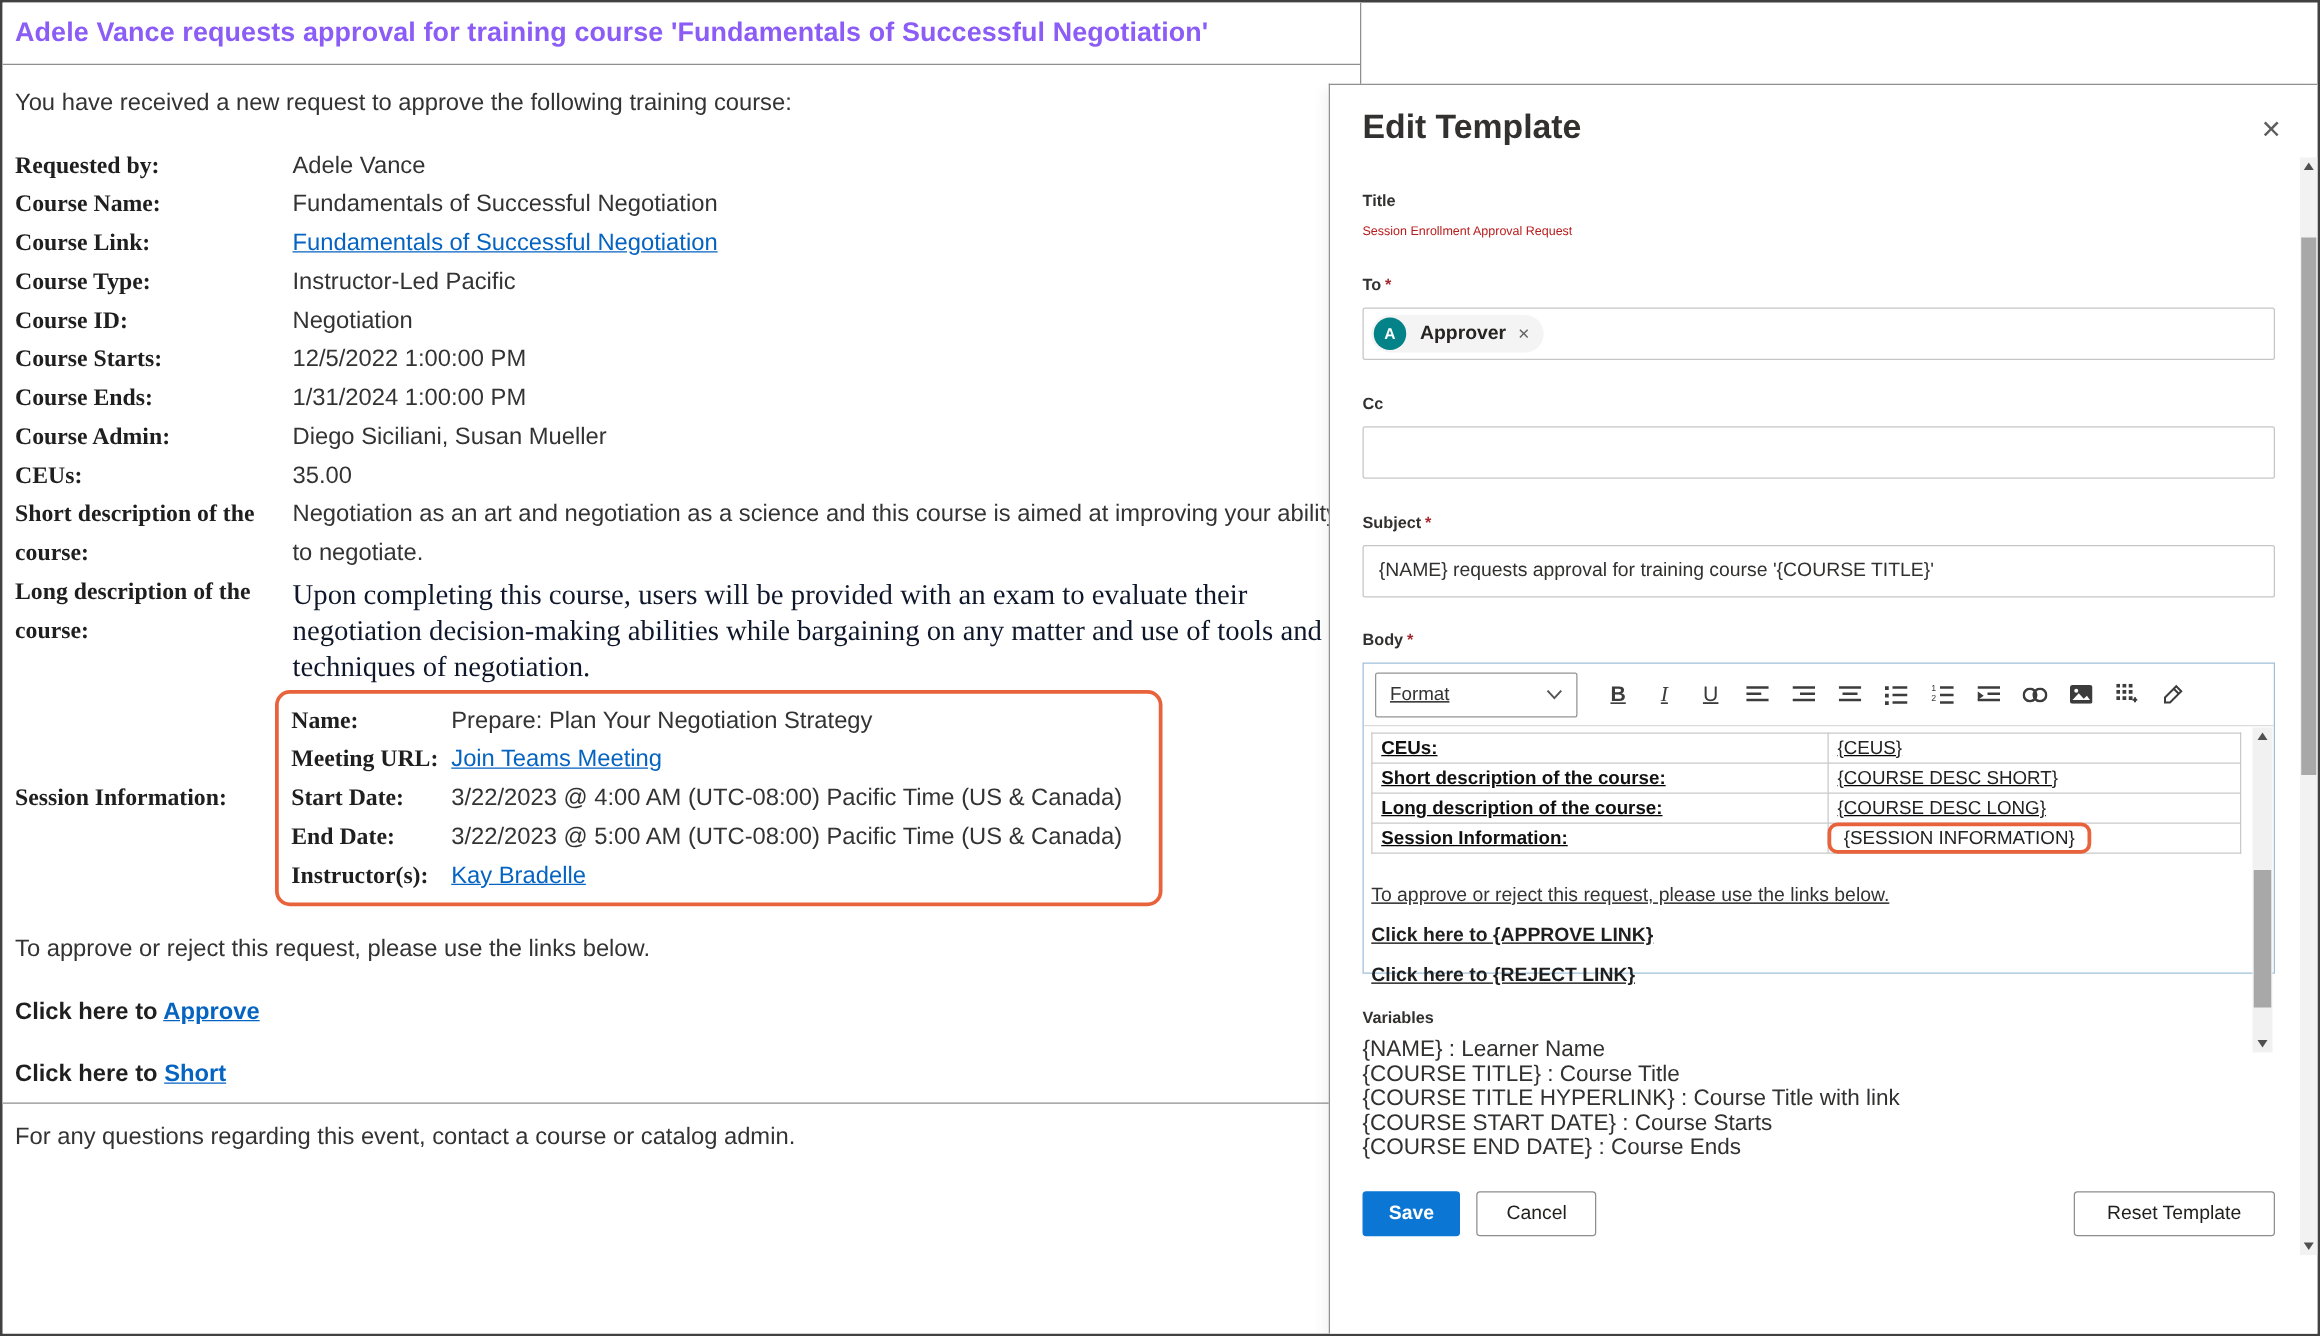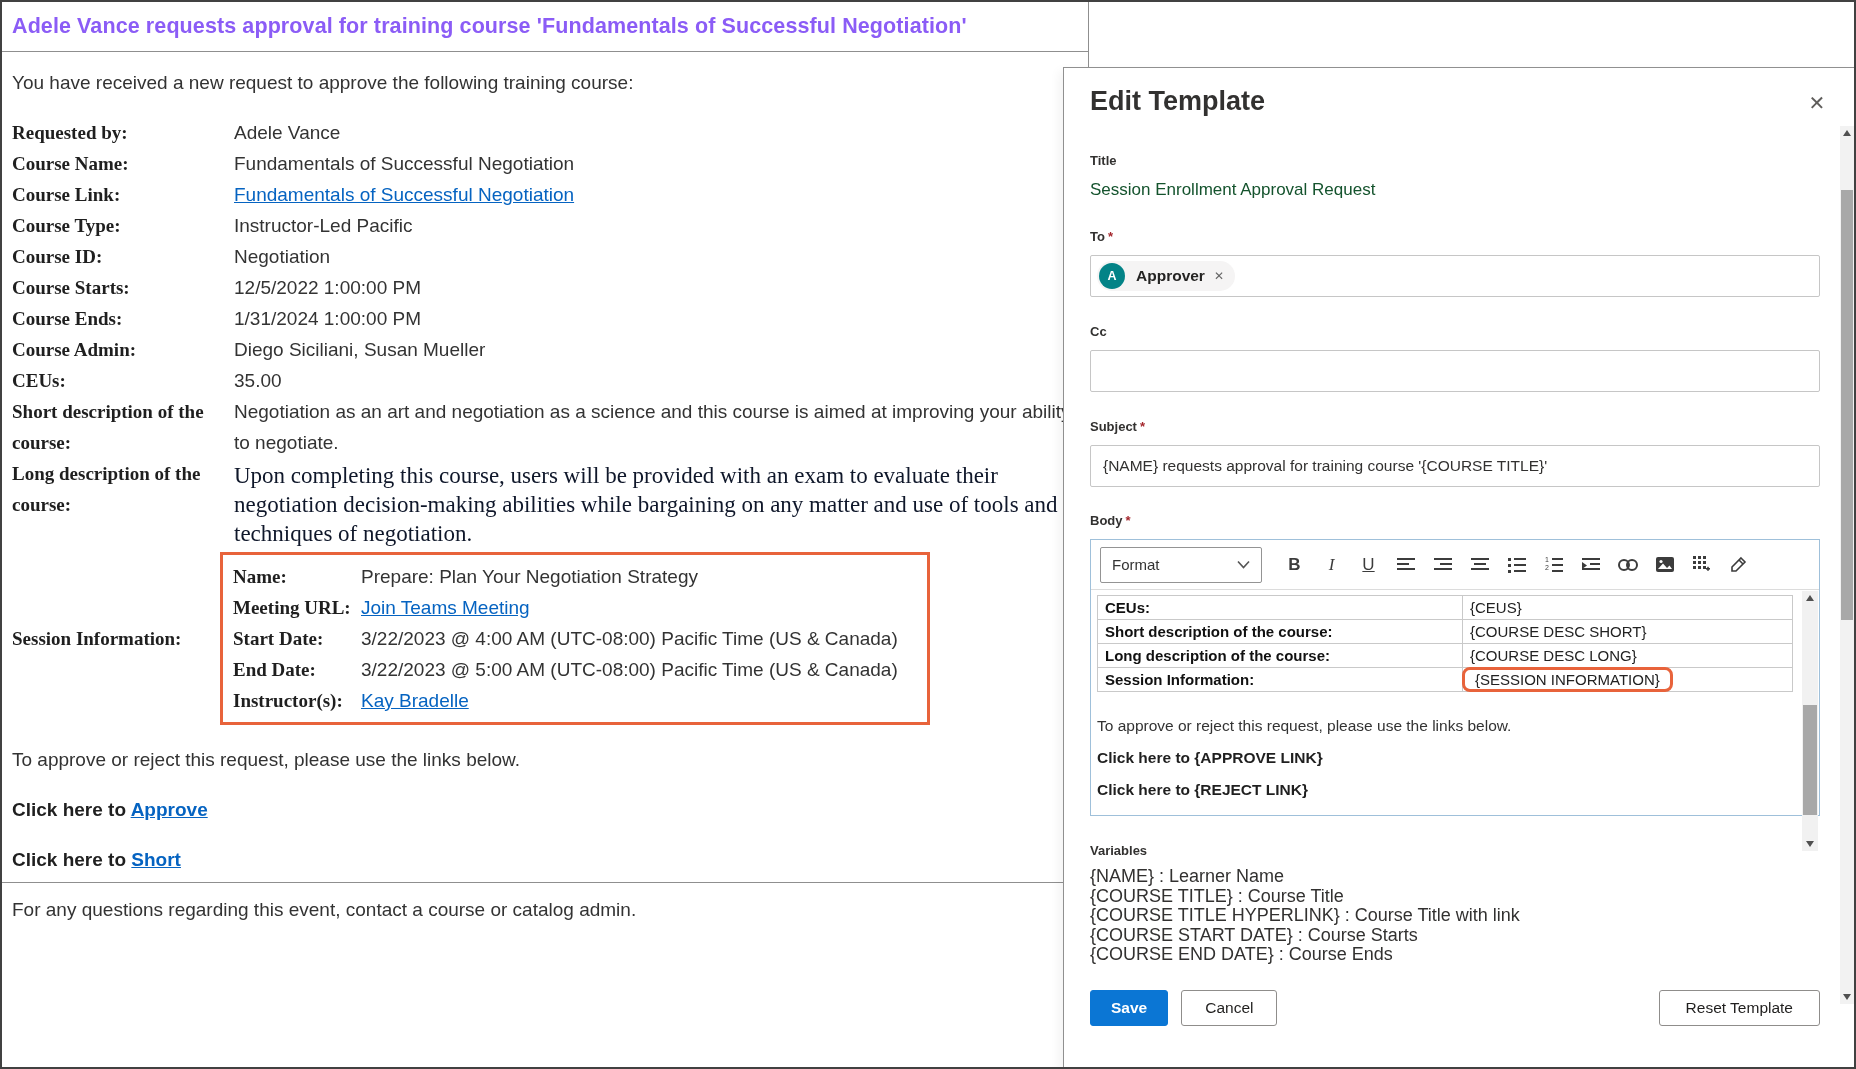--- a/index.html
+++ b/index.html
@@ -13,53 +13,53 @@
   .email-title{font-size:21.5px;font-weight:700;color:#8b5cf6;letter-spacing:.1px;}
   .email-body{padding:10px 14px 0 10px;font-size:19px;color:#333;}
   .intro{margin-top:10px;}
   .fields{margin-top:23px;}
   .frow{display:grid;grid-template-columns:222px 1fr;line-height:31px;}
   .flabel{font-weight:700;color:#1f1f1f;font-family:Liberation Serif, serif;}
   .fvalue{color:#333;}
   .v-link{color:#0563C1;text-decoration:underline;cursor:pointer;}
   .v-serif{font-family:"Liberation Serif",serif;font-size:23px;color:#0f172a;line-height:29px;padding-top:3px;}
   .session-row{display:grid;grid-template-columns:222px 1fr;align-items:center;margin-top:4px;}
-  .session-box{border:3px solid #E8633B;border-radius:0;padding:6px 10px;margin-left:-14px;width:684px;}
+  .session-box{border:3px solid #E8633B;border-radius:12px;padding:6px 10px;margin-left:-14px;width:684px;}
   .srow{display:grid;grid-template-columns:128px 1fr;line-height:31px;}
   .p-note{margin-top:24px;}
   .p-click{margin-top:28px;font-weight:700;color:#1f1f1f;}
   .p-footer{margin-top:28px;}
 
   
   .dialog{position:absolute;left:1061px;top:65px;right:0;bottom:0;background:#fff;
           border-top:1px solid #909090;border-left:1px solid #909090;
           box-shadow:-4px 4px 10px rgba(0,0,0,.05);}
   .dlg-inner{position:absolute;left:26px;top:0;width:730px;}
   .dlg-title{margin-top:18px;font-size:27px;font-weight:600;color:#323130;}
   .dlg-close{position:absolute;right:24px;top:22px;font-size:20px;color:#5f5d5b;cursor:pointer;
              width:26px;height:26px;display:flex;align-items:center;justify-content:center;}
   .lbl{font-size:13px;font-weight:600;color:#323130;}
   .req{color:#a4262c;margin-left:3px;font-weight:600;}
   .mt-title{margin-top:36px;}
-  .title-value{margin-top:12px;font-size:17px;color:#14532d;}
+  .title-value{margin-top:12px;font-size:10px;color:#b91c1c;}
   .mt-to{margin-top:29px;}
   .mt-cc{margin-top:27px;}
   .mt-subj{margin-top:27px;}
   .mt-body{margin-top:26px;}
   .input{margin-top:11px;height:42px;border:1px solid #c6c6c6;border-radius:2px;background:#fff;
          display:flex;align-items:center;padding:0 6px;box-sizing:border-box;}
   .input-text{font-size:15.5px;color:#323130;padding-left:6px;}
   .chip{display:flex;align-items:center;background:#f5f4f4;border-radius:16px;height:30px;padding-right:11px;}
   .chip-avatar{width:26px;height:26px;border-radius:50%;background:#038387;color:#fff;font-size:12.5px;
                font-weight:600;display:flex;align-items:center;justify-content:center;margin:2px;}
   .chip-name{font-size:15.5px;color:#252423;margin:0 9px;font-weight:bold;}
   .chip-x{font-size:12px;color:#666;cursor:pointer;}
 
   
-  .editor{margin-top:11px;height:277px;border:1px solid #9fc0da;box-sizing:border-box;position:relative;background:#fff;}
+  .editor{margin-top:11px;height:249px;border:1px solid #9fc0da;box-sizing:border-box;position:relative;background:#fff;text-decoration:underline;}
   .toolbar{height:49px;border-bottom:1px solid #dcdcdc;display:flex;align-items:center;padding:0 9px;}
   .format{width:138px;height:34px;border:1px solid #949494;border-radius:2px;display:flex;align-items:center;
           justify-content:space-between;padding:0 11px;font-size:15px;color:#333;margin-right:14px;cursor:pointer;}
   .tbico{width:37px;height:30px;display:flex;align-items:center;justify-content:center;color:#3c3c3c;cursor:pointer;}
   .tb-b{font-weight:700;font-size:17px;}
   .tb-i{font-style:italic;font-size:17px;font-family:"Liberation Serif",serif;}
   .tb-u{text-decoration:underline;font-size:17px;}
   .ed-content{position:relative;height:262px;padding:5px 26px 0 6px;box-sizing:border-box;}
   table.ed-table{width:100%;border-collapse:collapse;font-size:15px;}
   .ed-table td{border:1px solid #c9c9c9;padding:1px 7px;height:21px;}

